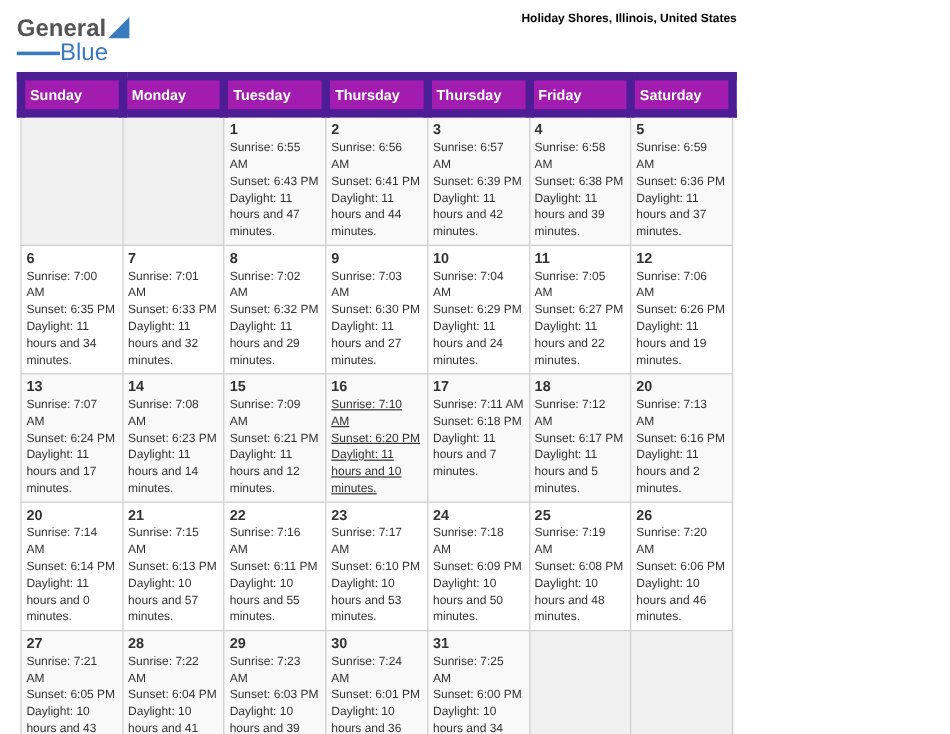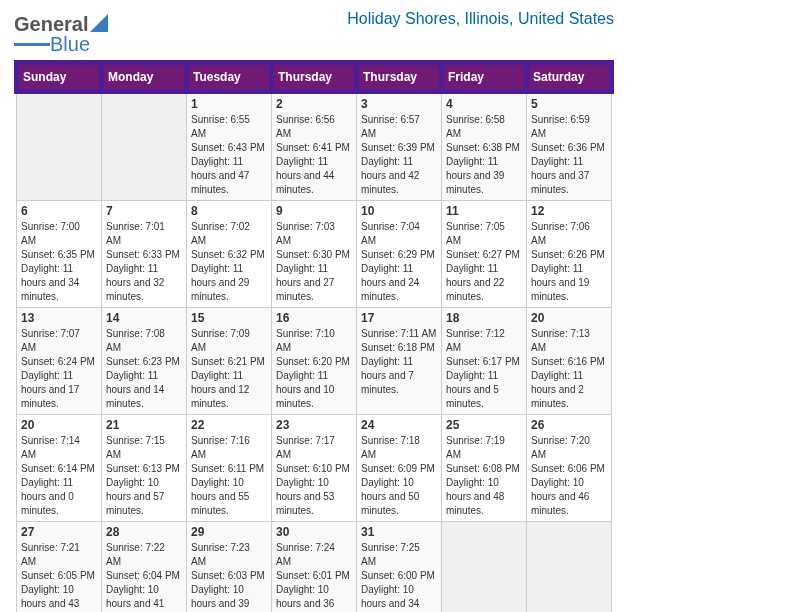--- a/index.html
+++ b/index.html
@@ -29,37 +29,37 @@
     .title-area {
       text-align: right;
     }
     .month-title {
       font-size: 36px;
       font-weight: bold;
       color: #333;
       line-height: 1.1;
     }
     .subtitle {
-      font-size: 16px;
-      color: #0369a1;
-      font-weight: normal;
+      font-size: 10px;
+      color: #000000;
+      font-weight: bold;
     }
     table {
       width: 100%;
       border-collapse: collapse;
       table-layout: fixed;
     }
     thead tr th {
-      background: #701a75;
+      background: #a21caf;
       color: #fff;
       font-size: 12px;
       font-weight: bold;
       padding: 5px 4px;
       text-align: left;
-      border: 5px solid #4c1d95;
+      border: 7px solid #4c1d95;
     }
     tbody tr td {
       border: 1px solid #ccc;
       vertical-align: top;
       padding: 3px 4px;
       font-size: 10px;
       color: #333;
       height: 78px;
       background: #fff;
     }
@@ -209,21 +209,21 @@
 Daylight: 11 hours and 14 minutes.</div>
           </td>
           <td>
             <span class="day-number">15</span>
             <div class="day-info" style="white-space: pre-line;">Sunrise: 7:09 AM
 Sunset: 6:21 PM
 Daylight: 11 hours and 12 minutes.</div>
           </td>
           <td>
             <span class="day-number">16</span>
-            <div class="day-info" style="white-space: pre-line;">Sunrise: 7:10 AM
+            <div class="day-info" style="white-space: pre-line; text-decoration: underline;">Sunrise: 7:10 AM
 Sunset: 6:20 PM
 Daylight: 11 hours and 10 minutes.</div>
           </td>
           <td>
             <span class="day-number">17</span>
             <div class="day-info" style="white-space: pre-line;">Sunrise: 7:11 AM
 Sunset: 6:18 PM
 Daylight: 11 hours and 7 minutes.</div>
           </td>
           <td>

